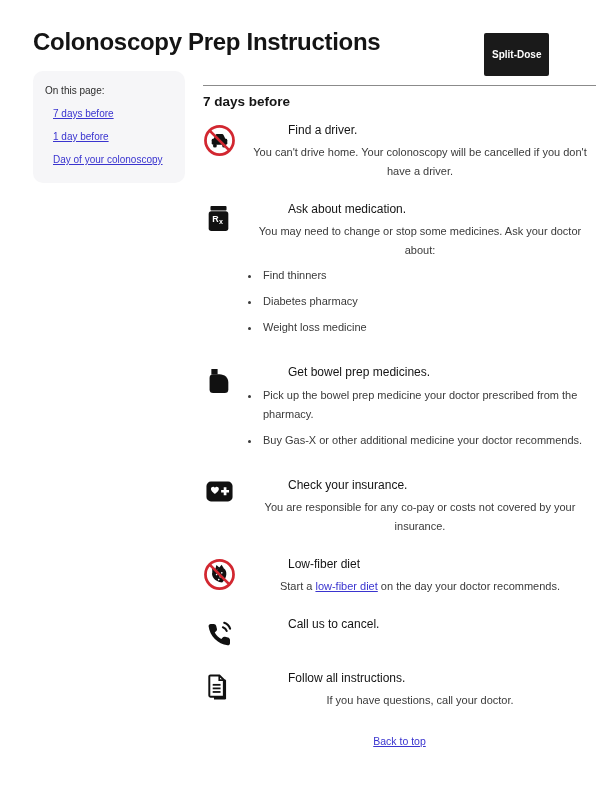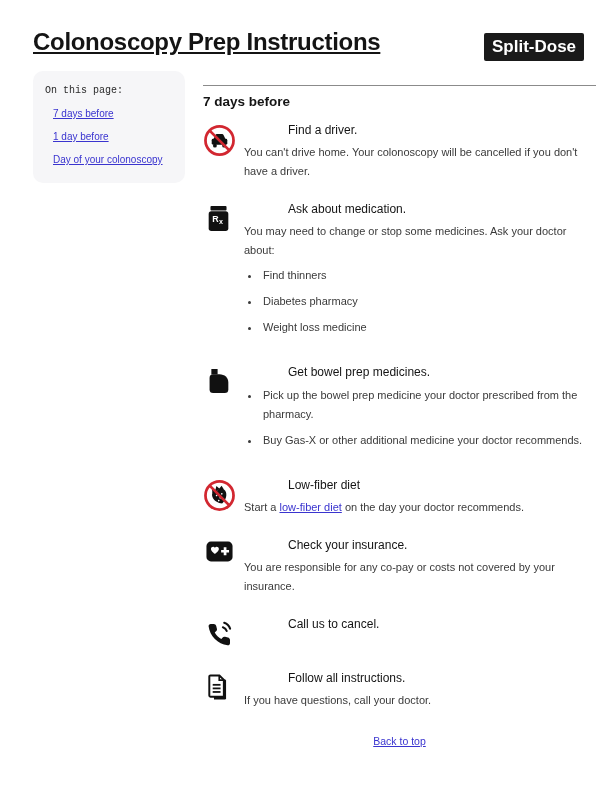--- a/index.html
+++ b/index.html
@@ -11,51 +11,51 @@
   }
   *{box-sizing:border-box;}
   html,body{margin:0;padding:0;}
   body{
     width:612px;height:792px;position:relative;background:#ffffff;
     font-family:"Liberation Sans",sans-serif;color:var(--body);
     overflow:hidden;
   }
   .page-title{
     position:absolute;left:33px;top:28px;margin:0;
-    font-size:24px;font-weight:bold;color:#141414;letter-spacing:-0.3px;text-decoration:underline;
+    font-size:24px;font-weight:bold;color:#141414;letter-spacing:-0.3px;
   }
   .badge{
     position:absolute;left:484px;top:33px;
     background:var(--badge);color:#ffffff;
-    font-size:17px;font-weight:bold;
-    padding:4px 8px;border-radius:2px;
+    font-size:10px;font-weight:bold;
+    padding:16px 8px;border-radius:2px;
   }
   .sidebar{
     position:absolute;left:33px;top:71px;width:152px;
     background:#f6f6f8;border-radius:10px;
     padding:14px 12px 18px 12px;
   }
-  .sidebar-heading{font-size:10px;color:#2b2b2b;font-family:Liberation Mono, monospace;}
+  .sidebar-heading{font-size:10px;color:#2b2b2b;}
   .sidebar-link{
     display:block;margin:12px 0 0 8px;
     font-size:10px;color:var(--link);text-decoration:underline;cursor:pointer;
   }
   .main{
     position:absolute;left:203px;top:85px;width:393px;
   }
   .divider{border:none;border-top:1px solid #8b8b8b;margin:0;}
   .section-heading{
     margin:8px 0 14px 0;font-size:13.5px;font-weight:bold;color:#141414;
   }
   .item{display:flex;margin-bottom:21px;}
   .item-icon{flex:0 0 41px;width:41px;padding-top:1px;}
   .item-icon.small svg{margin-left:3px;margin-top:2px;}
   .item-content{flex:1;font-size:11px;line-height:19px;color:var(--body);}
   .item-title{font-size:12px;font-weight:normal;color:#141414;line-height:15px;margin-bottom:5px;margin-left:44px;}
-  .item-content p{margin:0;}
+  .item-content p{margin:0;text-align:center;}
   .item-content ul{margin:6px 0 0 0;padding-left:17px;}
   .item-content li{margin-bottom:7px;padding-left:2px;}
   .inline-link{color:var(--link);text-decoration:underline;cursor:pointer;}
   .back-top{margin-top:16px;text-align:center;}
   .back-top a{font-size:10.5px;color:var(--link);cursor:pointer;}
 </style>
 </head>
 <body>
 
 <h1 class="page-title">Colonoscopy Prep Instructions</h1>
@@ -114,51 +114,51 @@
   </svg></div>
         <div class="item-content">
           <div class="item-title">Get bowel prep medicines.</div>
           <ul>
             <li>Pick up the bowel prep medicine your doctor prescribed from the pharmacy.</li>
             <li>Buy Gas-X or other additional medicine your doctor recommends.</li>
           </ul>
         </div>
       </div>
       <div class="item">
+        <div class="item-icon small"><svg viewBox="0 0 30 23" width="27" height="21">
+    <rect x="0.5" y="0.5" width="29" height="22" rx="5" fill="#111111"></rect>
+    <path d="M9.9 7.3 c1.5-1.9 4.4-0.7 4.4 1.5 c0 2.3-3.3 4.7-4.4 5.4 c-1.1-0.7-4.4-3.1-4.4-5.4 c0-2.2 2.9-3.4 4.4-1.5 z" fill="#ffffff"></path>
+    <path d="M19.7 6.8 h3 v2.9 h2.9 v3 h-2.9 v2.9 h-3 v-2.9 h-2.9 v-3 h2.9 z" fill="#ffffff"></path>
+  </svg></div>
+        <div class="item-content">
+          <div class="item-title">Check your insurance.</div>
+          <p>You are responsible for any co-pay or costs not covered by your insurance.</p>
+        </div>
+      </div>
+      <div class="item">
         <div class="item-icon"><svg viewBox="0 0 36 36" width="33" height="33">
     <circle cx="18" cy="18" r="15.3" fill="none" stroke="#d22730" stroke-width="3"></circle>
     <g fill="#111111" transform="rotate(-18 18 18)">
       <path d="M18 7 l2.8 4.6 h-5.6 z"></path>
       <path d="M12.5 8.5 l5.5 3.6 -6.6 1.2 z"></path>
       <path d="M23.5 8.5 l-5.5 3.6 6.6 1.2 z"></path>
       <path d="M18 12 c4.8-1.9 7.8 1 7.8 4.8 c0 4.8-4 8.6-7.8 10.4 c-3.8-1.8-7.8-5.6-7.8-10.4 c0-3.8 3-6.7 7.8-4.8 z"></path>
     </g>
     <g fill="#ffffff" transform="rotate(-18 18 18)">
       <circle cx="15" cy="17" r="0.9"></circle>
               <circle cx="21" cy="17" r="0.9"></circle>
       <circle cx="18" cy="20.5" r="0.9"></circle>
               <circle cx="15.5" cy="23" r="0.9"></circle>
       <circle cx="20.5" cy="23" r="0.9"></circle>
     </g>
     <line x1="7.8" y1="7.8" x2="28.2" y2="28.2" stroke="#d22730" stroke-width="3"></line>
   </svg></div>
         <div class="item-content">
           <div class="item-title">Low-fiber diet</div>
           <p>Start a <a class="inline-link" href="#">low-fiber diet</a> on the day your doctor recommends.</p>
-        </div>
-      </div>
-      <div class="item">
-        <div class="item-icon small"><svg viewBox="0 0 30 23" width="27" height="21">
-    <rect x="0.5" y="0.5" width="29" height="22" rx="5" fill="#111111"></rect>
-    <path d="M9.9 7.3 c1.5-1.9 4.4-0.7 4.4 1.5 c0 2.3-3.3 4.7-4.4 5.4 c-1.1-0.7-4.4-3.1-4.4-5.4 c0-2.2 2.9-3.4 4.4-1.5 z" fill="#ffffff"></path>
-    <path d="M19.7 6.8 h3 v2.9 h2.9 v3 h-2.9 v2.9 h-3 v-2.9 h-2.9 v-3 h2.9 z" fill="#ffffff"></path>
-  </svg></div>
-        <div class="item-content">
-          <div class="item-title">Check your insurance.</div>
-          <p>You are responsible for any co-pay or costs not covered by your insurance.</p>
         </div>
       </div>
       <div class="item">
         <div class="item-icon small"><svg viewBox="0 0 30 30" width="26" height="26">
     <path d="M5.5 4.5 C4 4.5 2.8 5.8 3 7.3 c0.7 5.6 3.3 10.8 7.2 14.7 c3.9 3.9 9.1 6.5 14.7 7.2 c1.5 0.2 2.8-1 2.8-2.5 v-3.6 c0-1.4-1-2.6-2.4-2.9 l-3.3-0.8 c-1.1-0.3-2.3 0.1-3 1 l-1.3 1.5 c-3.2-1.7-5.9-4.4-7.6-7.6 l1.5-1.3 c0.9-0.7 1.3-1.9 1-3 L11.8 6.9 C11.5 5.5 10.3 4.5 8.9 4.5 z" fill="#111111"></path>
     <path d="M19.5 8.3 a6.5 6.5 0 0 1 4.4 4.4" fill="none" stroke="#111111" stroke-width="2.4" stroke-linecap="round"></path>
     <path d="M21 3.2 a10.5 10.5 0 0 1 6.8 6.8" fill="none" stroke="#111111" stroke-width="2.4" stroke-linecap="round"></path>
   </svg></div>
         <div class="item-content">
           <div class="item-title">Call us to cancel.</div>

